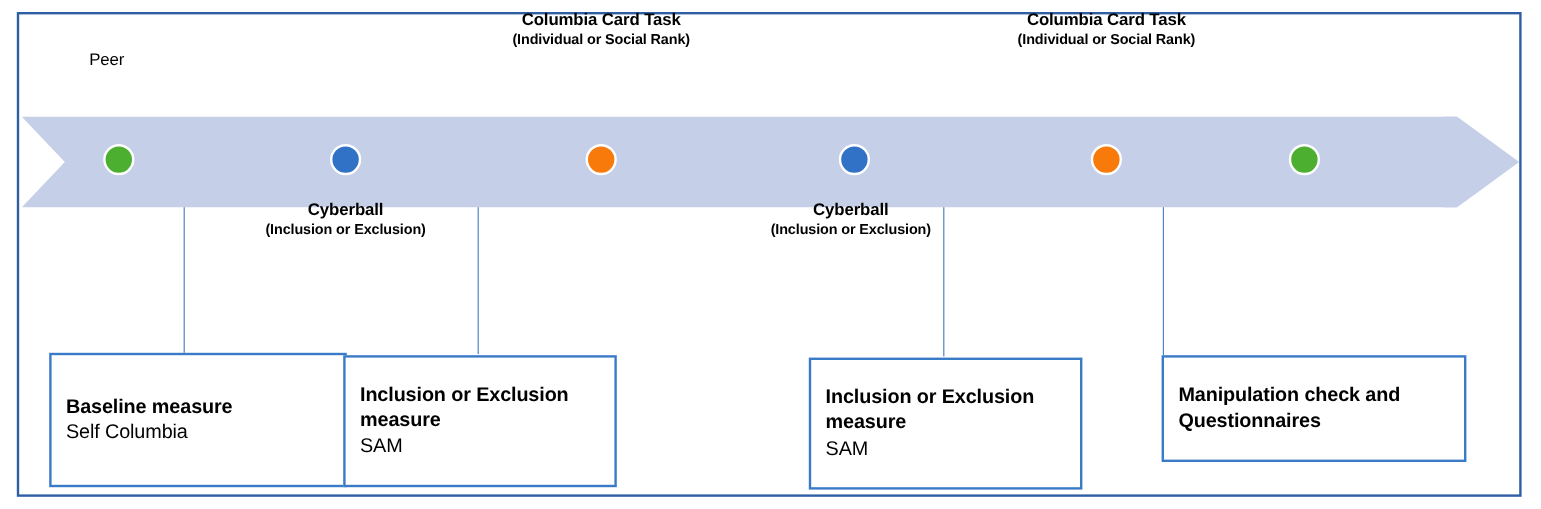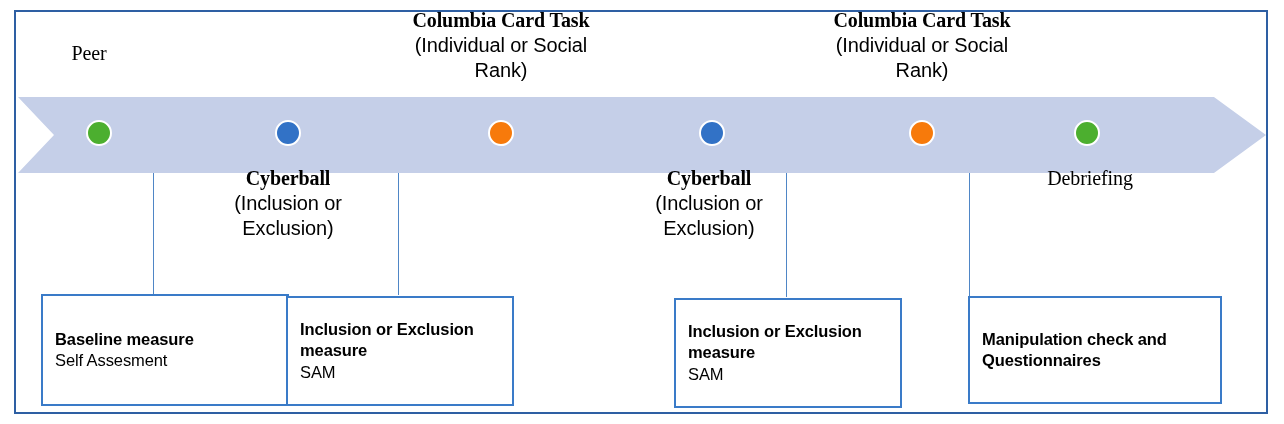--- a/index.html
+++ b/index.html
@@ -68,28 +68,27 @@
   
   .stage-label {
     position: absolute;
     text-align: center;
     color: #000000;
     line-height: 1.26;
   }
   .stage-label .lbl-title {
     display: block;
     font-weight: bold;
-    font-size: 20px;
+    font-size: 14px;
     letter-spacing: -0.1px;
-    font-family: Liberation Serif, serif;
   }
   .stage-label .lbl-sub {
     display: block;
-    font-weight: normal;
-    font-size: 20px;
+    font-weight: bold;
+    font-size: 12px;
     letter-spacing: -0.1px;
   }
   .stage-label.plain .lbl-title {
     font-weight: normal;
   }
 
   
   .measure-box {
     position: absolute;
     border: 2px solid #3A7BC8;
@@ -157,36 +156,33 @@
   <div class="stage-label" style="left:198px; top:166px; width:180px;">
     <span class="lbl-title">Cyberball</span>
     <span class="lbl-sub">(Inclusion or Exclusion)</span>
   </div>
 
   <div class="stage-label" style="left:619px; top:166px; width:180px;">
     <span class="lbl-title">Cyberball</span>
     <span class="lbl-sub">(Inclusion or Exclusion)</span>
   </div>
 
-  <div class="stage-label plain" style="left:1000px; top:166px; width:180px;">
-    <span class="lbl-title">Debriefing</span>
-  </div>
 
   <div class="measure-box" style="left:41px; top:294px; width:248px; height:112px;">
     <div class="mb-title">Baseline measure</div>
-    <div class="mb-line">Self Assesment</div>
+    <div class="mb-line">Self Columbia</div>
   </div>
 
   <div class="measure-box" style="left:286px; top:296px; width:228px; height:110px;">
     <div class="mb-title">Inclusion or Exclusion measure</div>
     <div class="mb-line">SAM</div>
   </div>
 
   <div class="measure-box" style="left:674px; top:298px; width:228px; height:110px;">
     <div class="mb-title">Inclusion or Exclusion measure</div>
     <div class="mb-line">SAM</div>
   </div>
 
-  <div class="measure-box" style="left:968px; top:296px; width:254px; height:108px;">
+  <div class="measure-box" style="left:968px; top:296px; width:254px; height:89px;">
     <div class="mb-title">Manipulation check and Questionnaires</div>
   </div>
 
 </div>
 
 </body></html>

